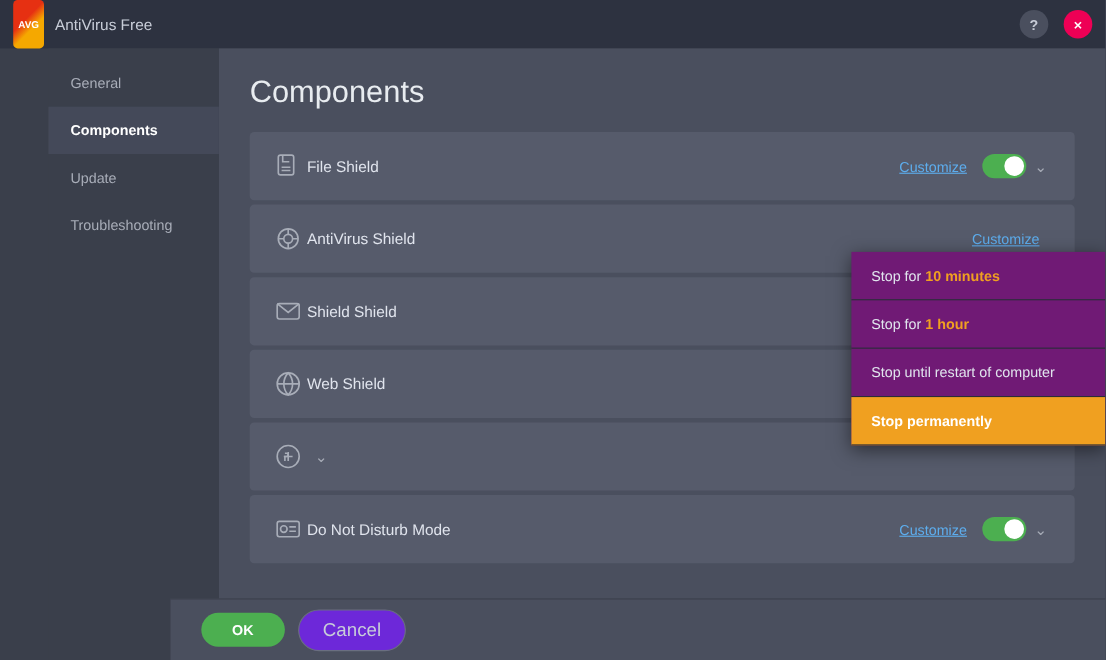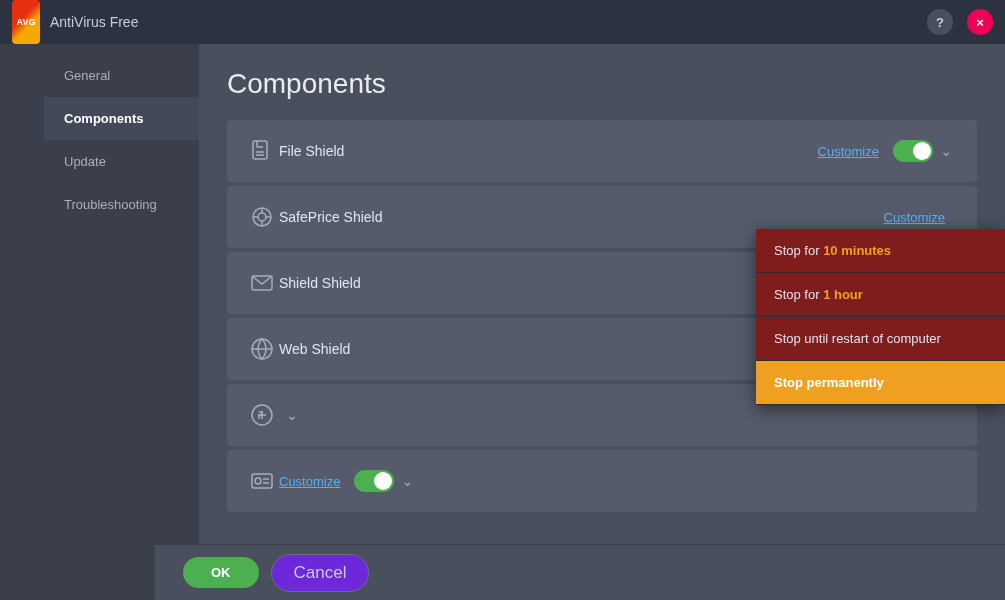--- a/index.html
+++ b/index.html
@@ -185,22 +185,22 @@
       padding: 8px 22px;
       font-size: 17px;
       cursor: pointer;
     }
 
     
     .dropdown-menu {
       position: absolute;
       top: 185px;
       right: 0;
-      width: 249px;
-      background: #7f1d1d;
+      width: 231px;
+      background: #701a75;
       z-index: 100;
       box-shadow: 0 4px 16px rgba(0,0,0,0.5);
     }
     .dropdown-item {
       padding: 14px 18px;
       color: #e0e4ed;
       font-size: 13px;
       cursor: pointer;
       border-bottom: 1px solid #2a2d38;
     }
@@ -276,21 +276,21 @@
       <div class="component-icon">
         <svg width="26" height="26" viewBox="0 0 26 26" fill="none" stroke="#a8adb8" stroke-width="1.5">
           <circle cx="13" cy="13" r="9"></circle>
           <circle cx="13" cy="13" r="4"></circle>
           <line x1="13" y1="4" x2="13" y2="9"></line>
           <line x1="13" y1="17" x2="13" y2="22"></line>
           <line x1="4" y1="13" x2="9" y2="13"></line>
           <line x1="17" y1="13" x2="22" y2="13"></line>
         </svg>
       </div>
-      <span class="component-name">SafePrice Shield</span>
+      <span class="component-name">AntiVirus Shield</span>
       <span class="customize-link">Customize</span>
     </div>
 
     <div class="component-row">
       <div class="component-icon">
         <svg width="24" height="24" viewBox="0 0 24 24" fill="none" stroke="#a8adb8" stroke-width="1.5">
           <rect x="2" y="5" width="20" height="14" rx="2"></rect>
           <polyline points="2,5 12,13 22,5"></polyline>
         </svg>
       </div>
@@ -326,20 +326,21 @@
 
     <div class="component-row">
       <div class="component-icon">
         <svg width="26" height="26" viewBox="0 0 26 26" fill="none" stroke="#a8adb8" stroke-width="1.5">
           <rect x="3" y="6" width="20" height="14" rx="2"></rect>
           <circle cx="9" cy="13" r="3"></circle>
           <line x1="14" y1="11" x2="20" y2="11"></line>
           <line x1="14" y1="15" x2="20" y2="15"></line>
         </svg>
       </div>
+      <span class="component-name">Do Not Disturb Mode</span>
       <span class="customize-link">Customize</span>
       <div class="toggle-switch"></div>
       <button class="chevron-btn">⌄</button>
     </div>
 
     <div class="dropdown-menu">
       <div class="dropdown-item">
         Stop for <span class="highlight">10 minutes</span>
       </div>
       <div class="dropdown-item">

